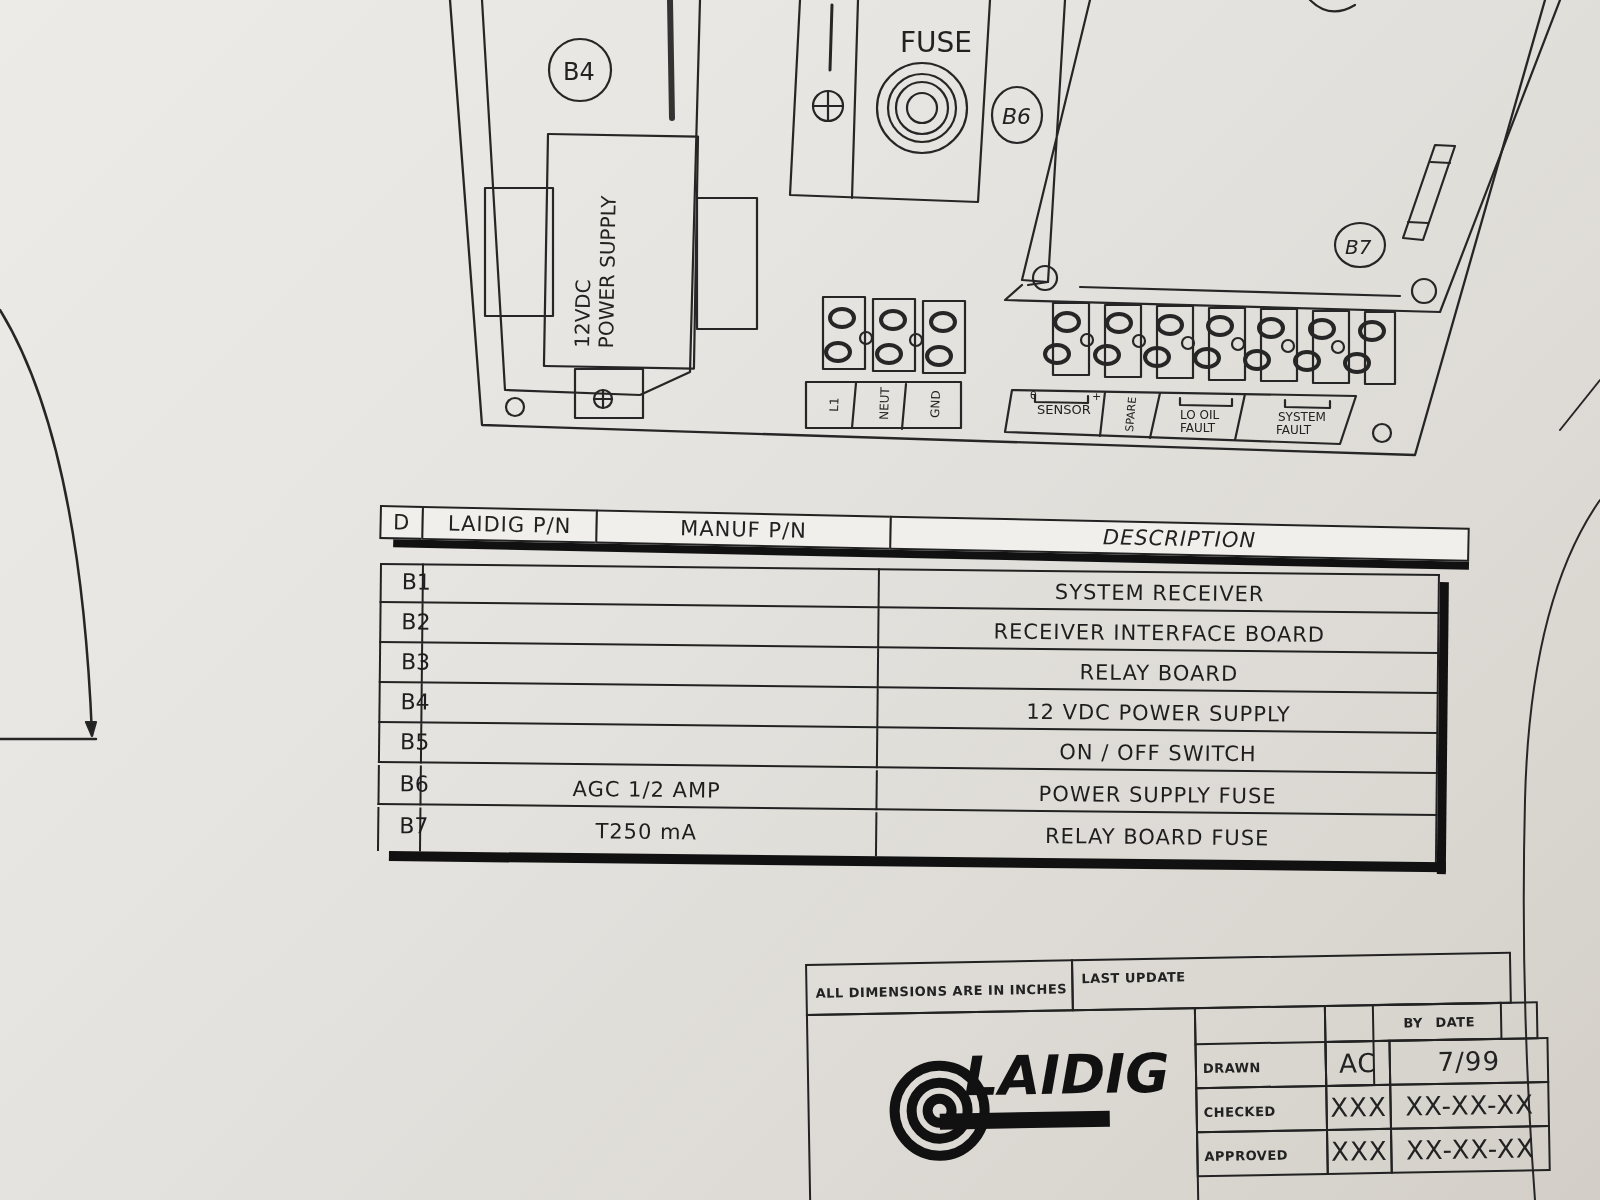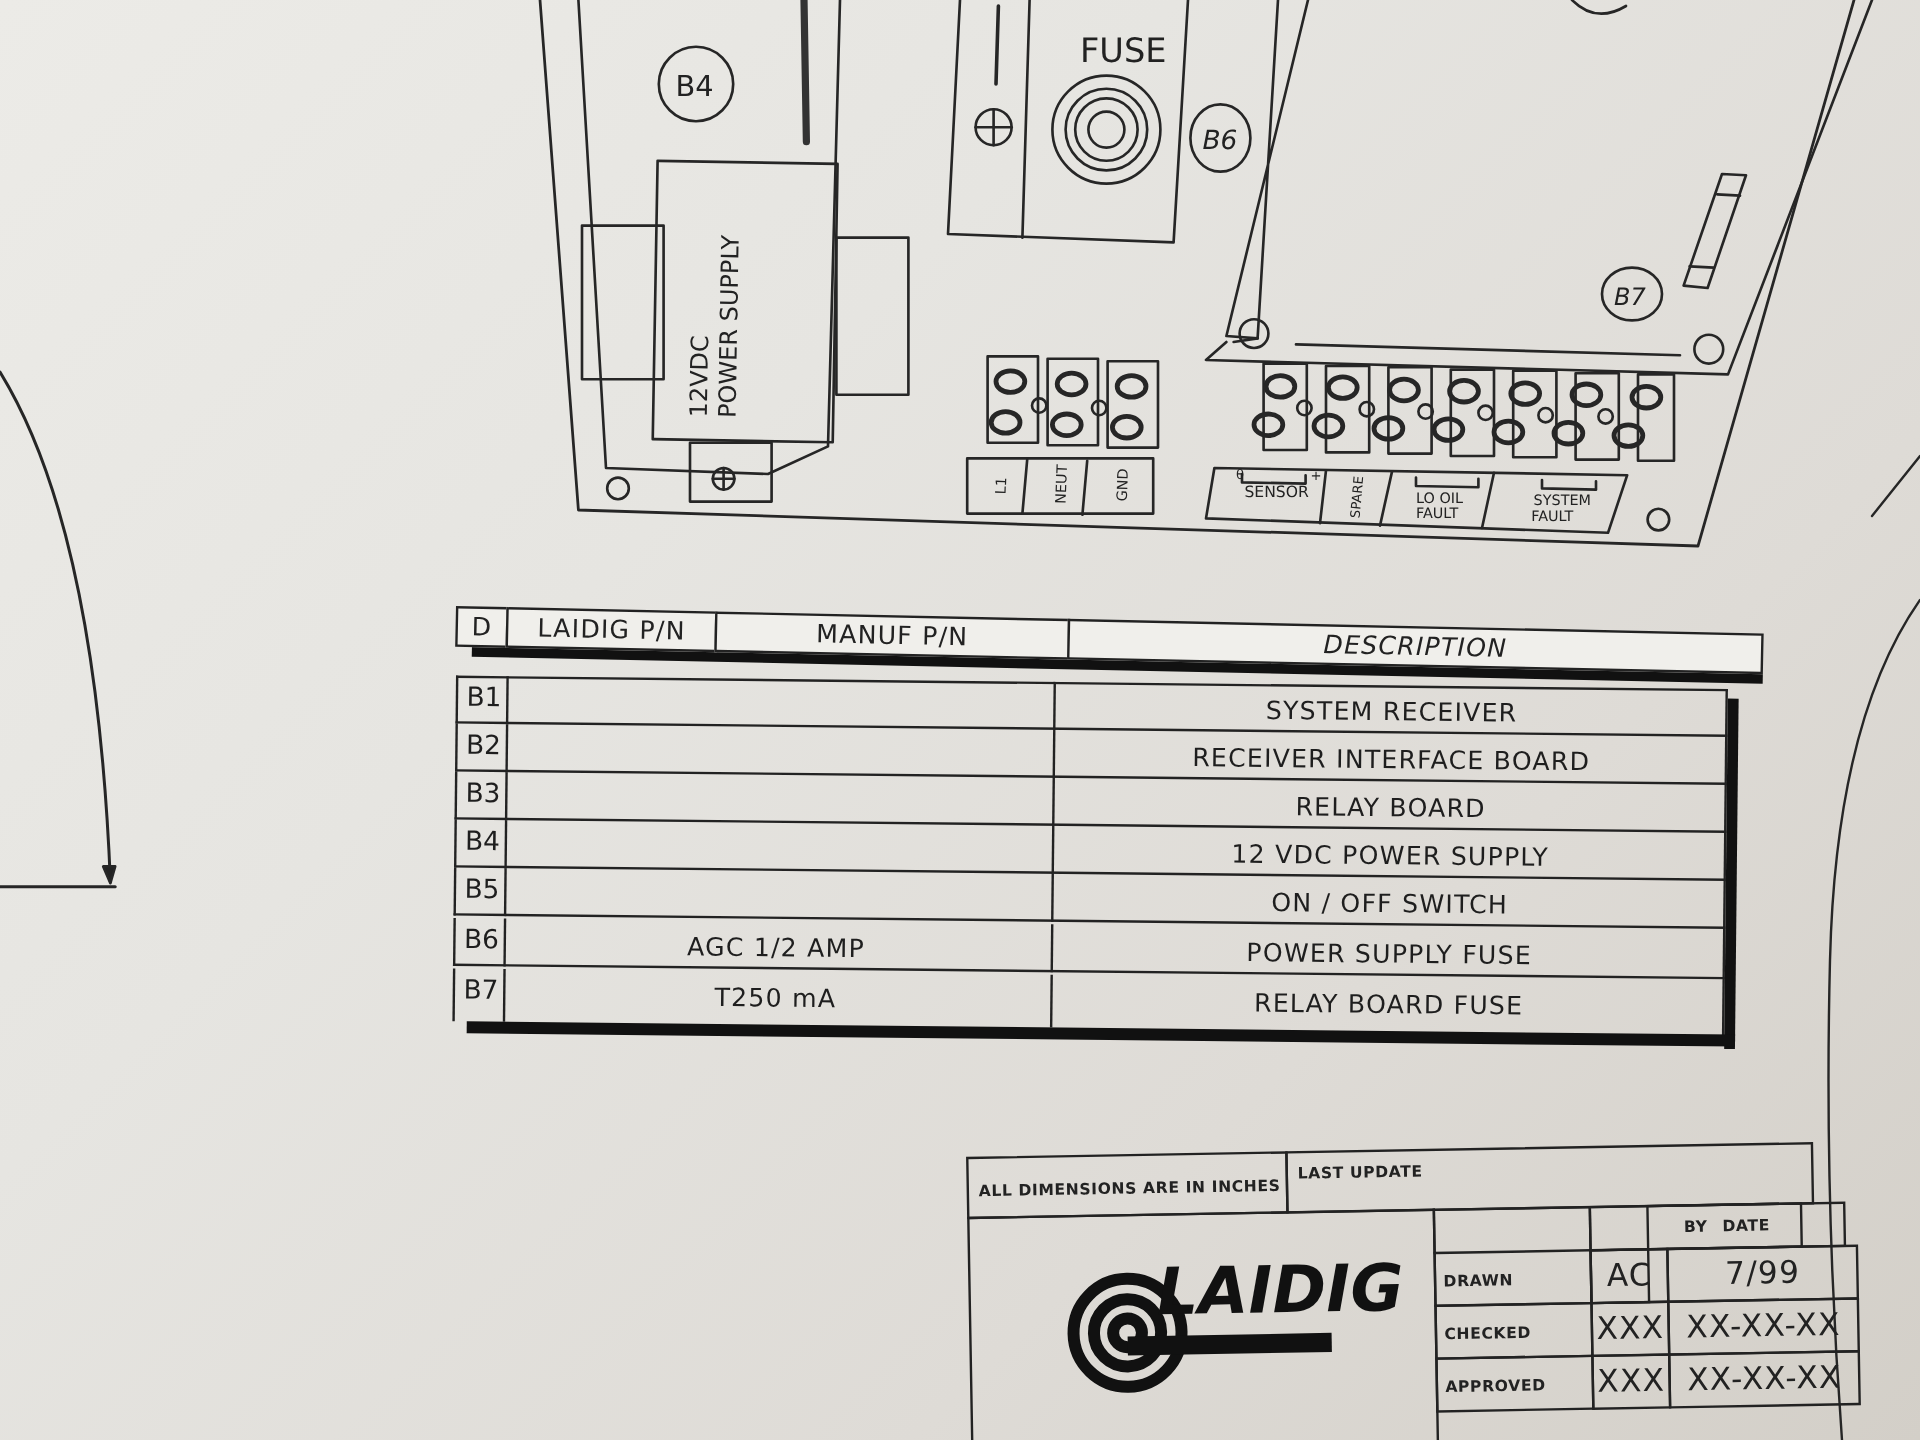--- a/index.html
+++ b/index.html
@@ -20,21 +20,21 @@
       justify-content: center; font-family: "DejaVu Sans", "Liberation Sans", sans-serif;
       font-size: 21px; color: #222; letter-spacing: 1px; }
     .bom-header .shadow { position: absolute; left: 14px; top: 32px; width: 1076px; height: 10px; background: #111; }
     .bom-body { position: absolute; left: 380px; top: 563px; width: 1070px; height: 290px;
       transform: rotate(0.6deg); transform-origin: left top; }
     .bom-row { position: absolute; left: 0; height: 40px; width: 1060px; box-sizing: border-box;
       border-bottom: 2px solid #222; }
     .bom-row .id { position: absolute; left: 0; top: 0; width: 44px; height: 40px;
       border-right: 2px solid #222; border-left: 2px solid #222; box-sizing: border-box;
       font-family: "DejaVu Sans", "Liberation Sans", sans-serif; font-size: 22px;
-      padding-left: 7px; line-height: 38px; }
+      padding-left: 20px; line-height: 38px; }
     .bom-row .mpn { position: absolute; left: 44px; width: 450px; top: 0; height: 40px;
       text-align: center; line-height: 44px; font-family: "DejaVu Sans", "Liberation Sans", sans-serif; font-size: 21px; letter-spacing: 1px; }
     .bom-row .desc { position: absolute; left: 498px; right: 0; top: 0; height: 40px;
       border-left: 2px solid #222; text-align: center; line-height: 44px;
       font-family: "DejaVu Sans", "Liberation Sans", sans-serif; font-size: 21px; letter-spacing: 1px; }
     .bom-body .frame { position: absolute; left: 0; top: 0; width: 1060px; height: 290px;
       border-top: 2px solid #222; border-right: 2px solid #222; box-sizing: border-box; }
     .bom-body .shadow-r { position: absolute; left: 1060px; top: 8px; width: 9px; height: 292px; background: #111; }
     .bom-body .shadow-b { position: absolute; left: 12px; top: 288px; width: 1057px; height: 10px; background: #111; }
 

